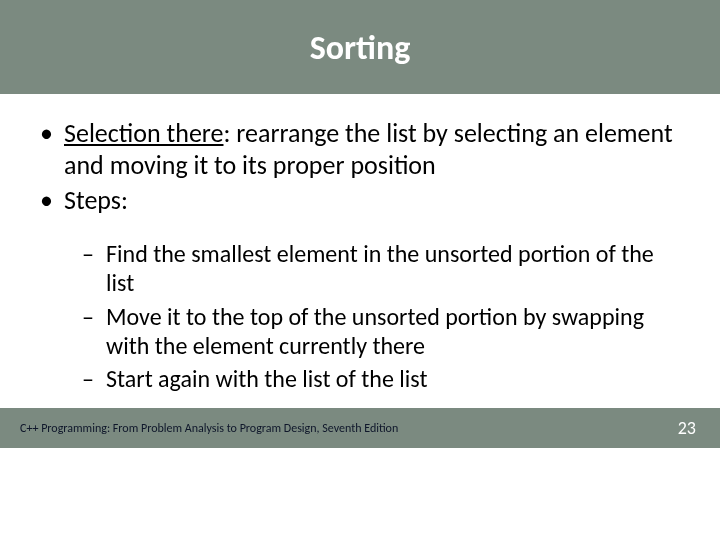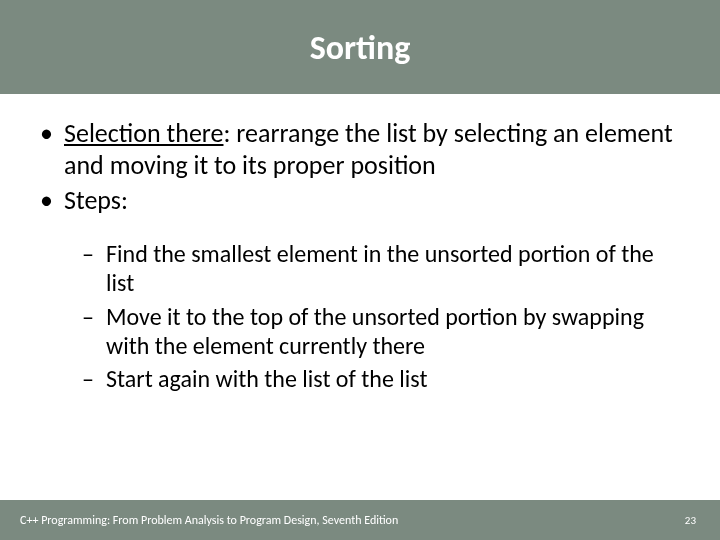--- a/index.html
+++ b/index.html
@@ -1,30 +1,30 @@
 <!DOCTYPE html>
 <html><head>
 <meta charset="utf-8">
 <style>
   * { margin: 0; padding: 0; box-sizing: border-box; }
   html, body { width: 720px; height: 540px; font-family: Calibri, "Segoe UI", Arial, sans-serif; background: #fff; overflow: hidden; }
-  .slide { width: 720px; height: 540px; position: relative; background: #fff; }
+  .slide { width: 720px; height: 448px; position: relative; background: #fff; }
   .title-band { background: #7b8a80; height: 94px; display: flex; align-items: center; justify-content: center; }
   .title-band h1 { color: #fff; font-weight: 700; font-size: 34px; }
   .body { padding: 24px 36px 0 36px; color: #000; }
   .bullet-l1 { list-style: none; }
   .bullet-l1 > li { position: relative; padding-left: 28px; font-size: 26px; line-height: 1.22; margin-bottom: 4px; }
   .bullet-l1 > li::before { content: "•"; position: absolute; left: 4px; top: 0; font-size: 26px; }
   .term { text-decoration: underline; }
   .bullet-l2 { list-style: none; margin-top: 22px; padding-left: 18px; }
   .bullet-l2 > li { position: relative; padding-left: 24px; font-size: 24px; line-height: 1.22; margin-bottom: 4px; }
   .bullet-l2 > li::before { content: "–"; position: absolute; left: 0; top: 0; font-size: 24px; }
   .footer-band { position: absolute; left: 0; bottom: 0; width: 100%; height: 40px; background: #7b8a80; display: flex; align-items: center; justify-content: space-between; padding: 0 24px 0 20px; }
-  .footer-text { color: #ffffff; font-size: 12px; }
-  .page-num { color: #fff; font-size: 11px; }
+  .footer-text { color: #0f172a; font-size: 12px; }
+  .page-num { color: #fff; font-size: 18px; }
 </style>
 </head>
 <body>
 
 <div class="slide">
 
   <div class="title-band">
     <h1>Sorting</h1>
   </div>
 

